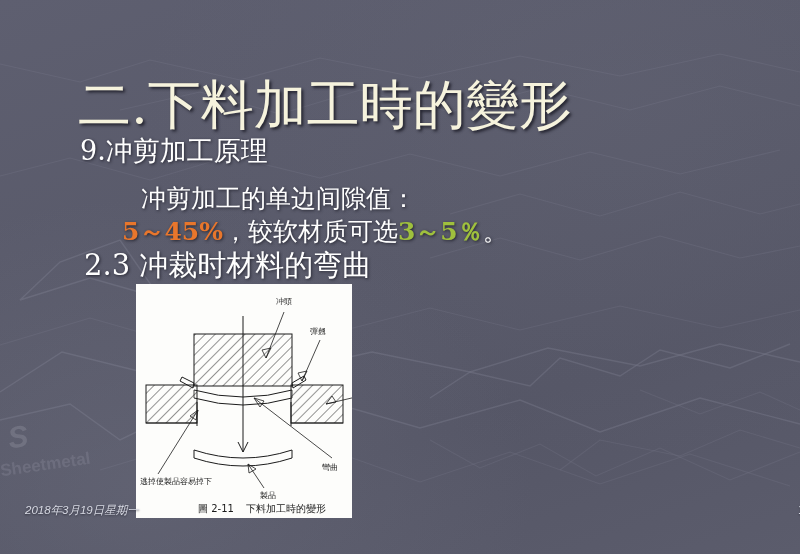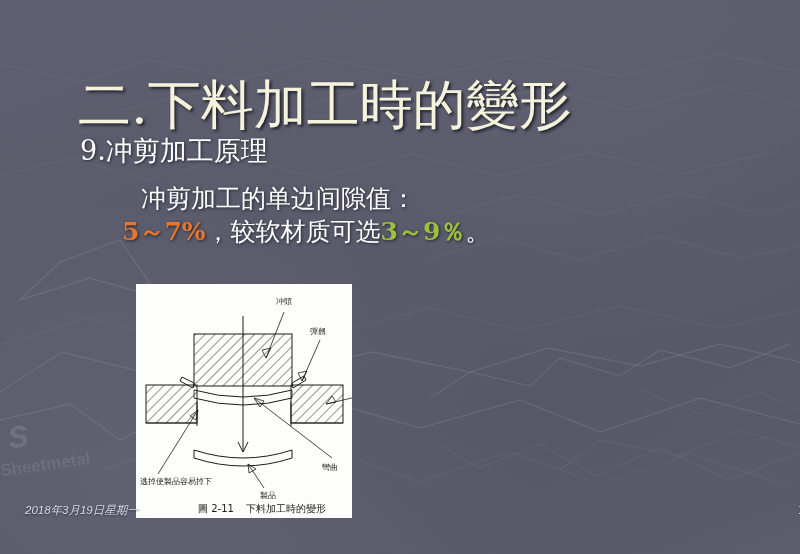--- a/index.html
+++ b/index.html
@@ -138,22 +138,23 @@
   </div>
   <div class="wmtext">S</div>
   <div class="wmtext2">Sheetmetal</div>
 
 
   <div id="title">二.下料加工時的變形</div>
   <div id="subtitle">9.冲剪加工原理</div>
 
   <div id="line1">冲剪加工的单边间隙值：</div>
   <div id="line2">
-    <span class="o">5～7%</span><span>，较软材质可选</span><span class="g">3～9％</span><span>。</span>
+    <span class="o">5～45%</span><span>，较软材质可选</span><span class="g">3～5％</span><span>。</span>
   </div>
+  <div id="line3">2.3 冲裁时材料的弯曲</div>
 
   <div id="figure">
     <svg viewBox="0 0 268 234" xmlns="http://www.w3.org/2000/svg">
       <defs>
         <pattern id="hatch" width="7" height="7" patternTransform="rotate(45)" patternUnits="userSpaceOnUse">
           <line x1="0" y1="0" x2="0" y2="7" stroke="#2a2a2a" stroke-width="1"></line>
         </pattern>
       </defs>
 
       <rect x="58" y="50" width="98" height="52" fill="url(#hatch)" stroke="#1c1c1c" stroke-width="1"></rect>

